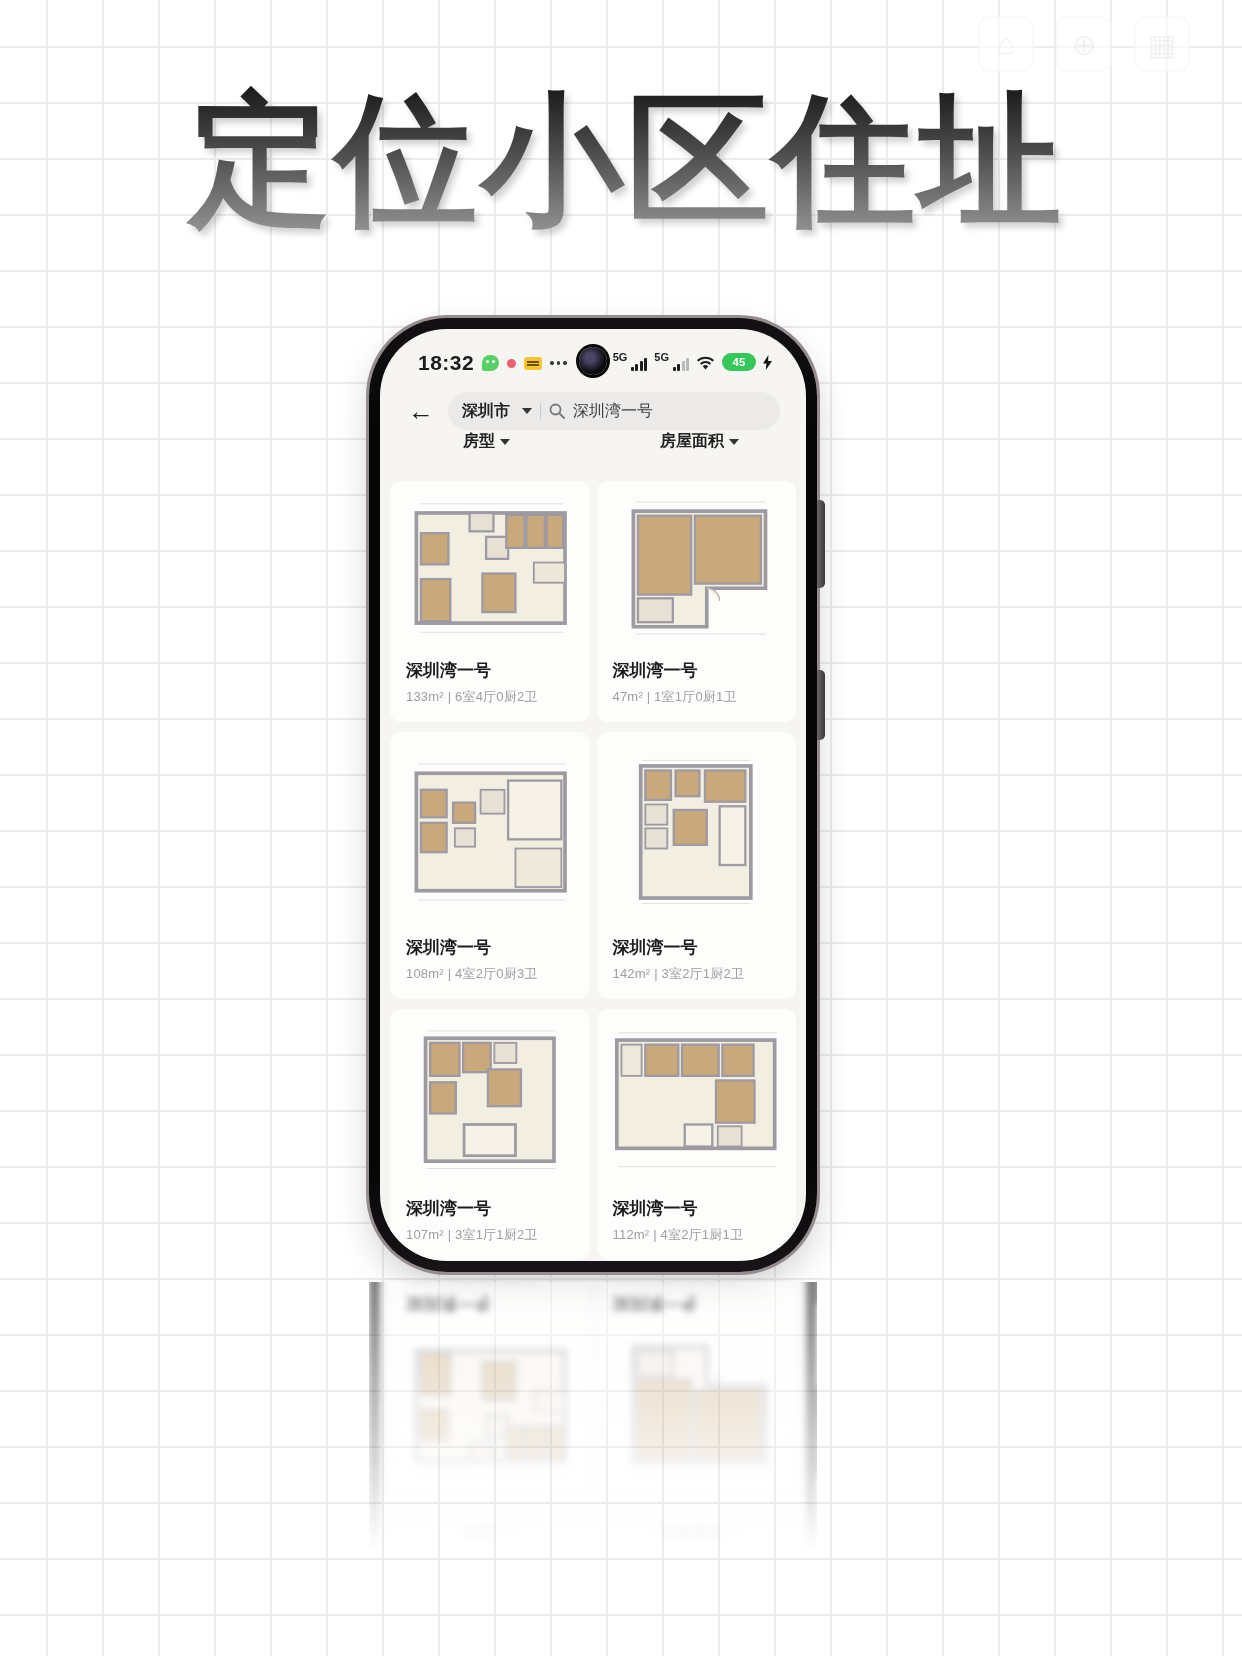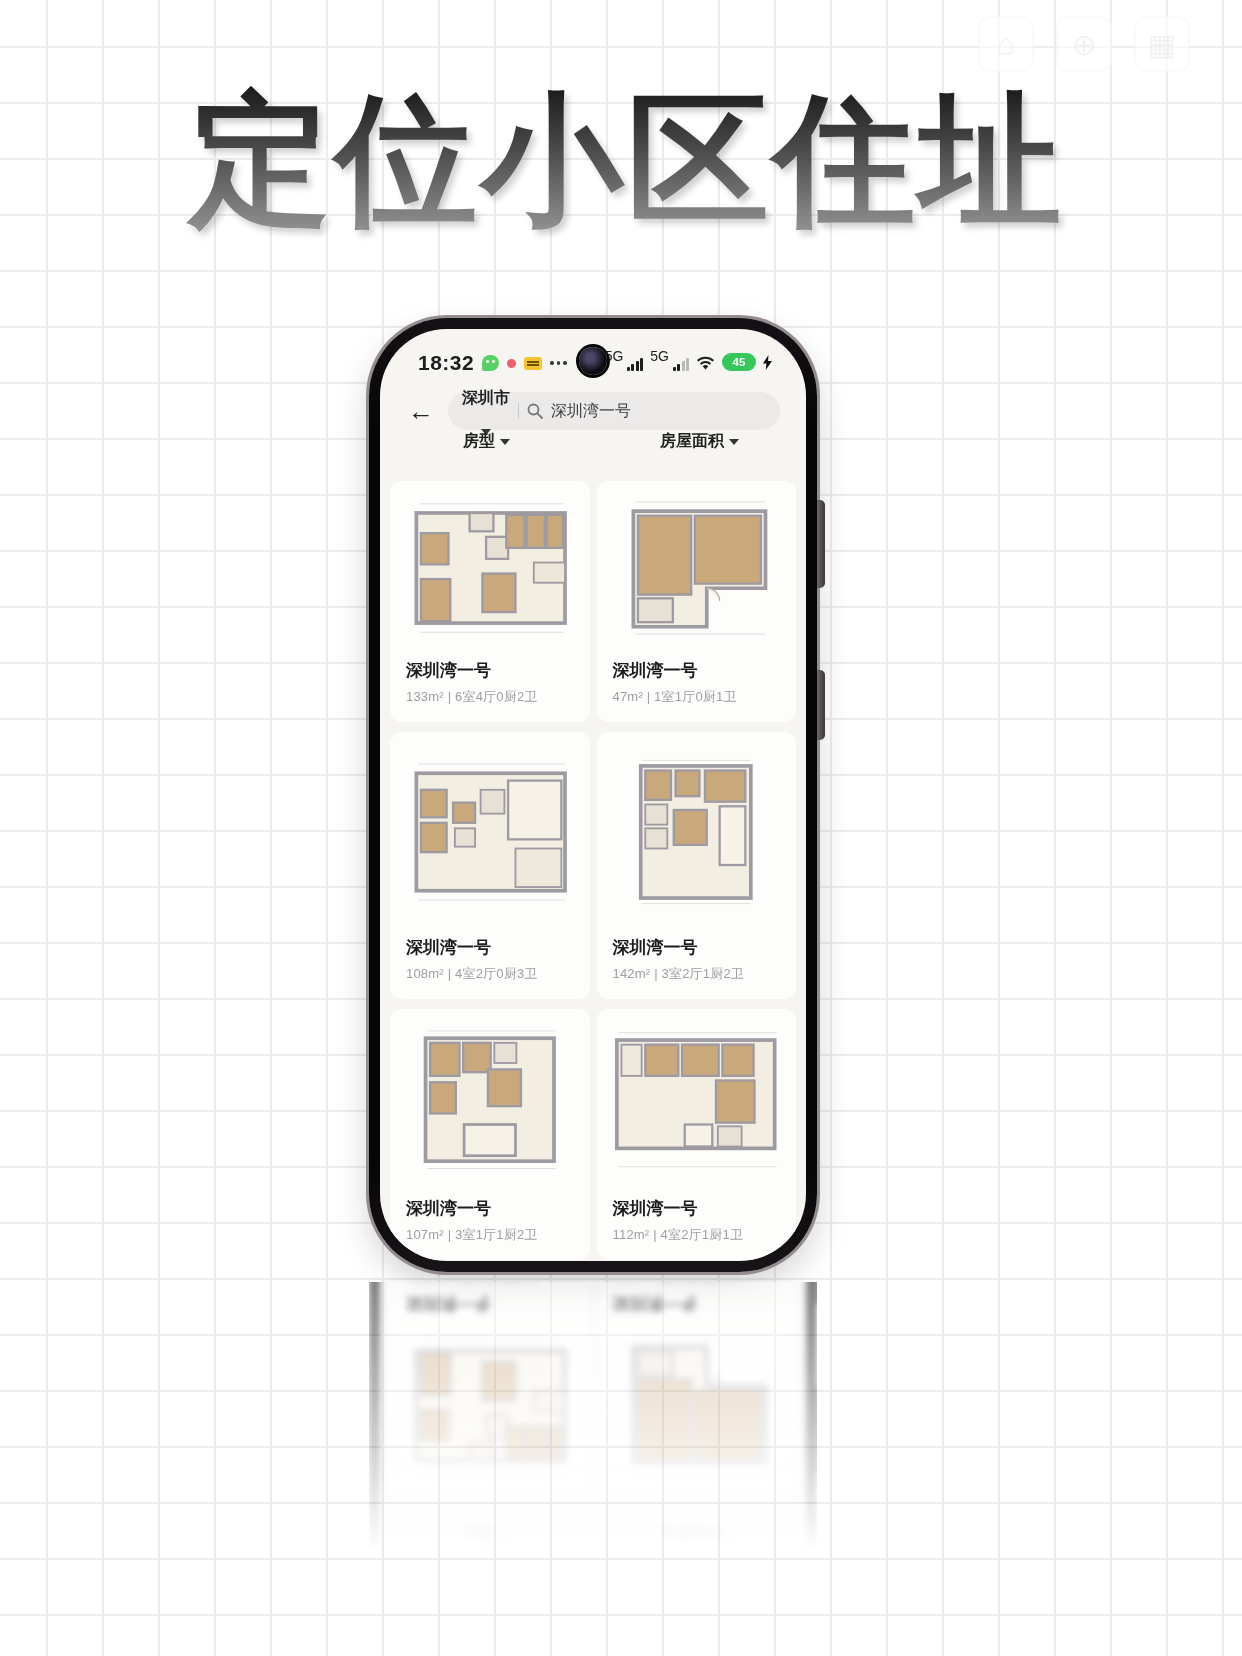--- a/index.html
+++ b/index.html
@@ -67,38 +67,38 @@
   .status-time { font-size:21px; font-weight:700; letter-spacing:.5px; }
   .app-dot-green { width:17px; height:16px; border-radius:8px 8px 8px 2px; background:#57d066; position:relative; }
   .app-dot-green::after { content:""; position:absolute; left:4px; top:5px; width:3px; height:3px; border-radius:50%; background:#fff; box-shadow:6px 0 0 #fff; }
   .app-dot-red { width:9px; height:9px; border-radius:50%; background:#ee5f6e; }
   .app-rect-yellow { width:18px; height:13px; border-radius:3px; background:#f6c431; position:relative; }
   .app-rect-yellow::after { content:""; position:absolute; left:3px; top:4px; width:12px; height:2px; background:#6b5200; box-shadow:0 3px 0 #6b5200; }
   .more-dots { display:flex; gap:3px; }
   .more-dots i { width:3.5px; height:3.5px; border-radius:50%; background:#3a3a3a; }
   .status-right { display:flex; align-items:flex-end; gap:7px; padding-bottom:2px; }
   .sig-group { display:flex; align-items:flex-end; gap:1.5px; }
-  .sig-5g { font-size:14px; font-weight:400; margin-right:2px; line-height:1; transform:translateY(-8px); }
+  .sig-5g { font-size:11px; font-weight:700; margin-right:2px; line-height:1; transform:translateY(-8px); }
   .sig-group i { width:3px; border-radius:1px; background:#1d1d1f; display:block; }
   .sig-group.dim i:nth-child(n+4) { background:#b9b9b9; }
   .battery-pill {
     min-width:34px; height:18px; border-radius:9px; background:#35c759;
     color:#fff; font-size:11.5px; font-weight:700;
     display:flex; align-items:center; justify-content:center; padding:0 5px;
   }
   .bolt { font-size:13px; line-height:1; color:#111; transform:translateY(-1px); }
 
   
   .nav-row { display:flex; align-items:center; gap:14px; padding:10px 26px 0 28px; height:50px; }
   .back-arrow { font-size:26px; font-weight:700; color:#222; line-height:1; cursor:pointer; }
   .search-pill {
     flex:1; height:38px; border-radius:19px; background:#ebeae8;
     display:flex; align-items:center; padding:0 14px; gap:8px; font-size:16px;
   }
-  .city { font-weight:700; color:#222; display:flex; align-items:center; gap:20px;flex-direction:column; }
+  .city { font-weight:700; color:#222; display:flex; align-items:center; gap:12px; }
   .caret { width:0; height:0; border-left:5px solid transparent; border-right:5px solid transparent; border-top:6px solid #333; display:inline-block; }
   .vdiv { width:1px; height:16px; background:#c9c9c9; }
   .mag { width:16px; height:16px; flex:0 0 auto; }
   .query { color:#3c3c3e; }
 
   
   .filter-row { display:flex; height:46px; align-items:flex-start; }
   .filter { flex:1; display:flex; align-items:center; justify-content:center; gap:5px; font-size:16px; font-weight:700; color:#222; cursor:pointer; }
 
   

